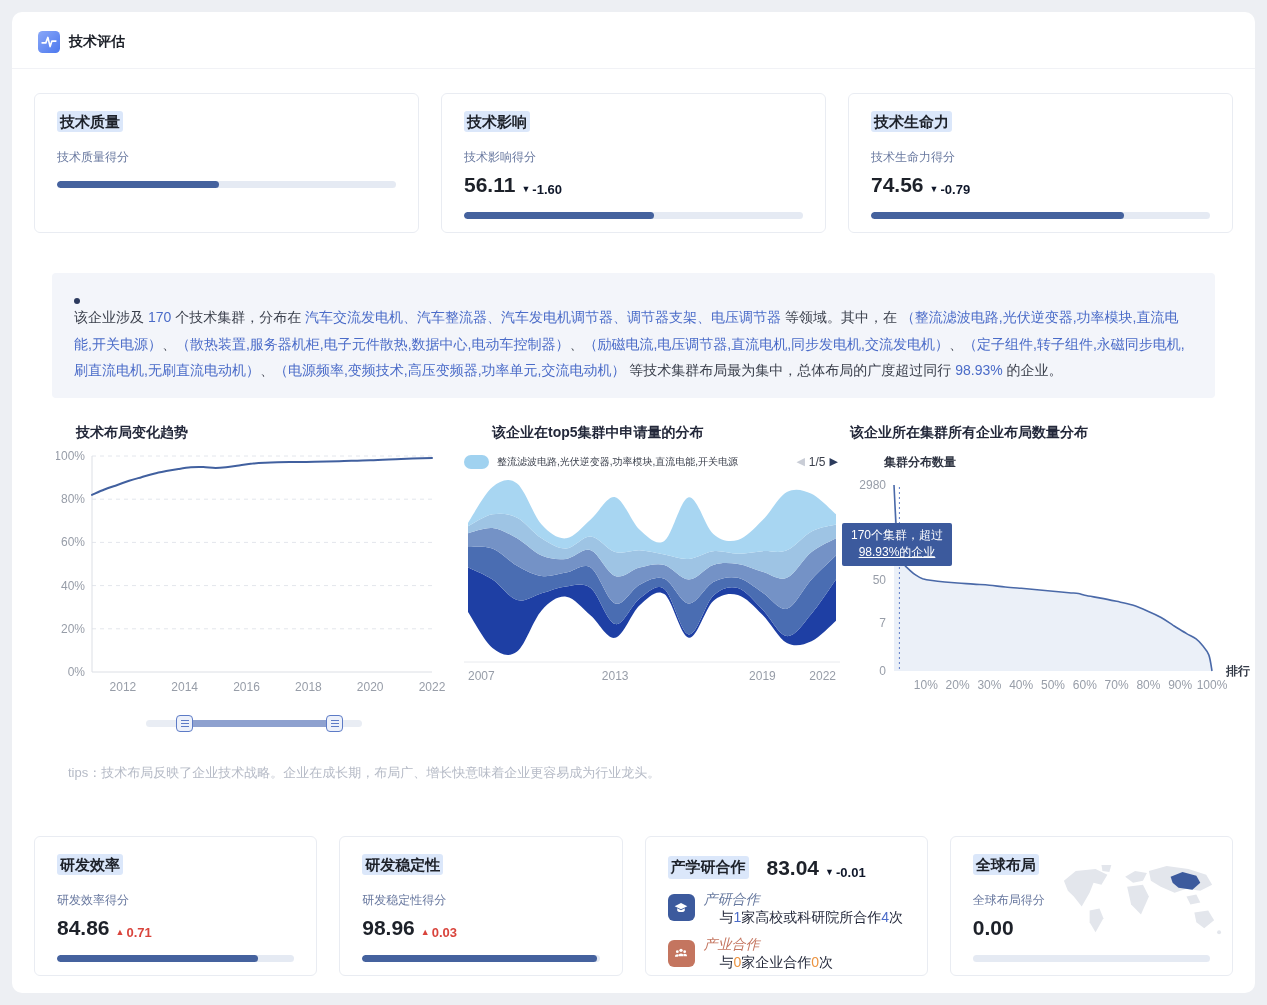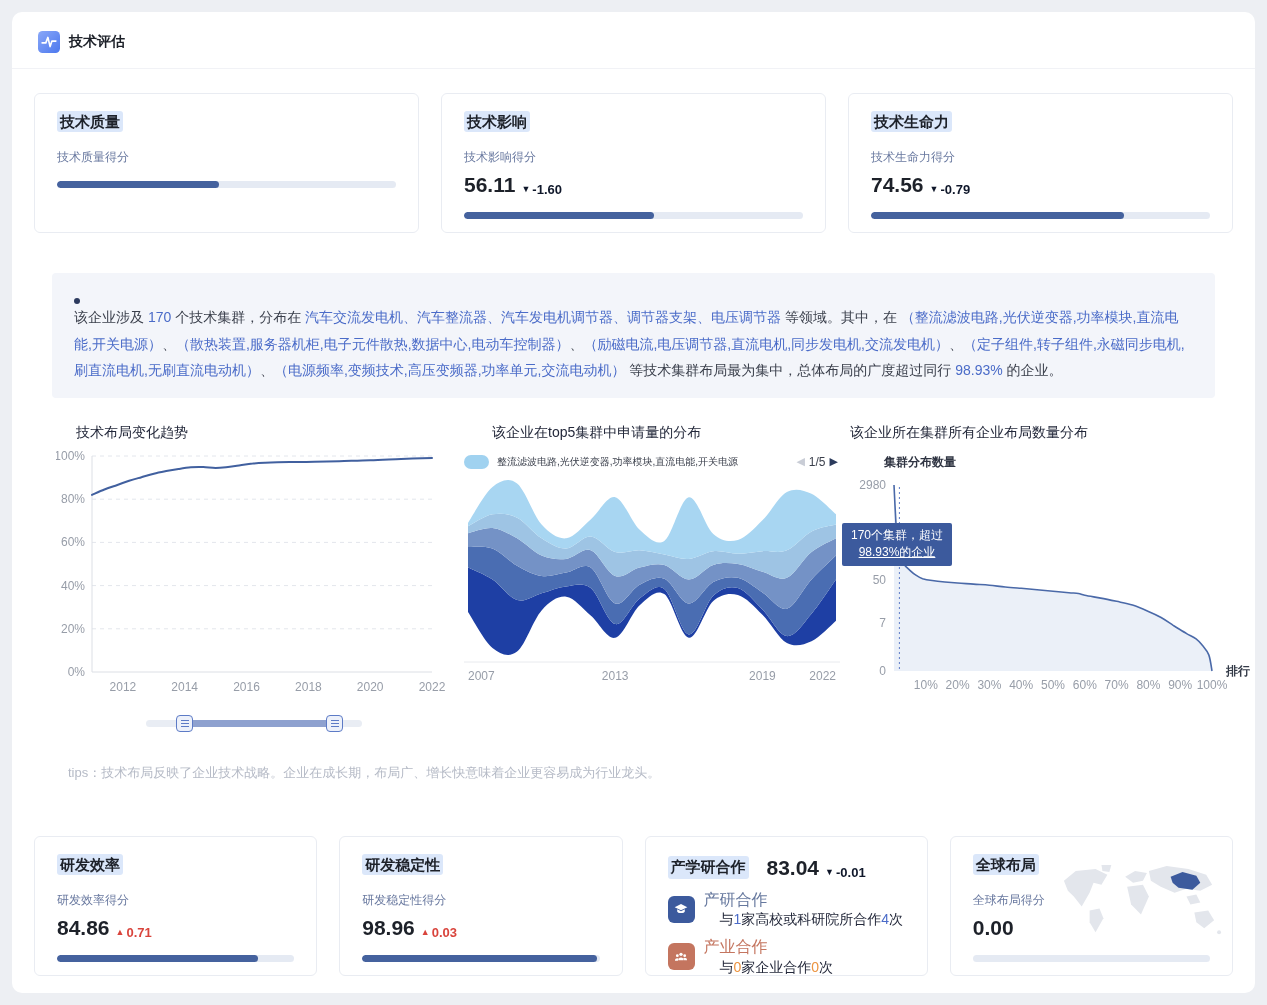--- a/index.html
+++ b/index.html
@@ -31,21 +31,21 @@
   
   .summary{display:flex;margin:40px 40px 0;background:#f3f5fa;border-radius:4px;padding:14px 22px;font-size:14px;line-height:1.9;color:#3a3f4b;flex-direction:column;}
   .bullet{width:6px;height:6px;background:#2c3a5e;border-radius:50%;margin:11px 10px 0 0;flex:none;}
   .seg-em{color:#4a6bc8;}
   .seg-orange{color:#ec9440;}
   
   .charts{display:flex;margin:26px 0 0 44px;gap:10px;}
   .chart-col.col1{width:398px;}
   .chart-col.col2{width:376px;}
   .chart-col.col3{width:402px;}
-  .chart-title{font-size:14px;font-weight:400;color:#23283a;}
+  .chart-title{font-size:14px;font-weight:700;color:#23283a;}
   .col1 .chart-title{margin-left:20px;}
   .col2 .chart-title{margin-left:28px;}
   svg{display:block;font-family:inherit;}
   #trend-svg{margin-top:4px;}
   .legend-row{display:flex;align-items:center;margin-top:13px;gap:8px;}
   .swatch{width:25px;height:14px;border-radius:7px;background:#a0d2f0;flex:none;}
   .lg-label{font-size:10px;color:#3a3f4b;white-space:nowrap;text-align:center;}
   .pager{margin-left:auto;display:flex;align-items:center;gap:4px;padding-right:2px;}
   .pg-prev,.pg-next{font-size:11px;cursor:pointer;line-height:1;}
   .pg-prev{color:#c9cdd6;}
@@ -71,21 +71,21 @@
   
   .cards-row.bottom{margin-top:54px;padding-top:0;}
   .collab-head{display:flex;align-items:center;gap:18px;}
   .collab-score{display:flex;align-items:baseline;gap:6px;}
   .collab-score b{font-size:21px;color:#1d2129;}
   .cl-row{display:flex;align-items:center;gap:9px;margin-top:11px;}
   .cl-icon{width:27px;height:27px;border-radius:6px;display:flex;align-items:center;justify-content:center;flex:none;}
   .cl-icon.blue{background:#3c5a9d;}
   .cl-icon.salmon{background:#c4755f;}
   .cl-meta{display:block;line-height:1.15;}
-  .cl-label{display:block;font-size:16px;}
+  .cl-label{display:block;font-size:14px;font-style:italic;}
   .cl-label.blue{color:#66789e;}
   .cl-label.salmon{color:#c4755f;}
   .cl-text{display:block;font-size:14px;color:#23283a;margin-top:2px;margin-left:16px;}
   .m-card.global .map{position:absolute;right:8px;top:26px;}
 </style>
 </head>
 <body>
 
 <div class="panel">
 

